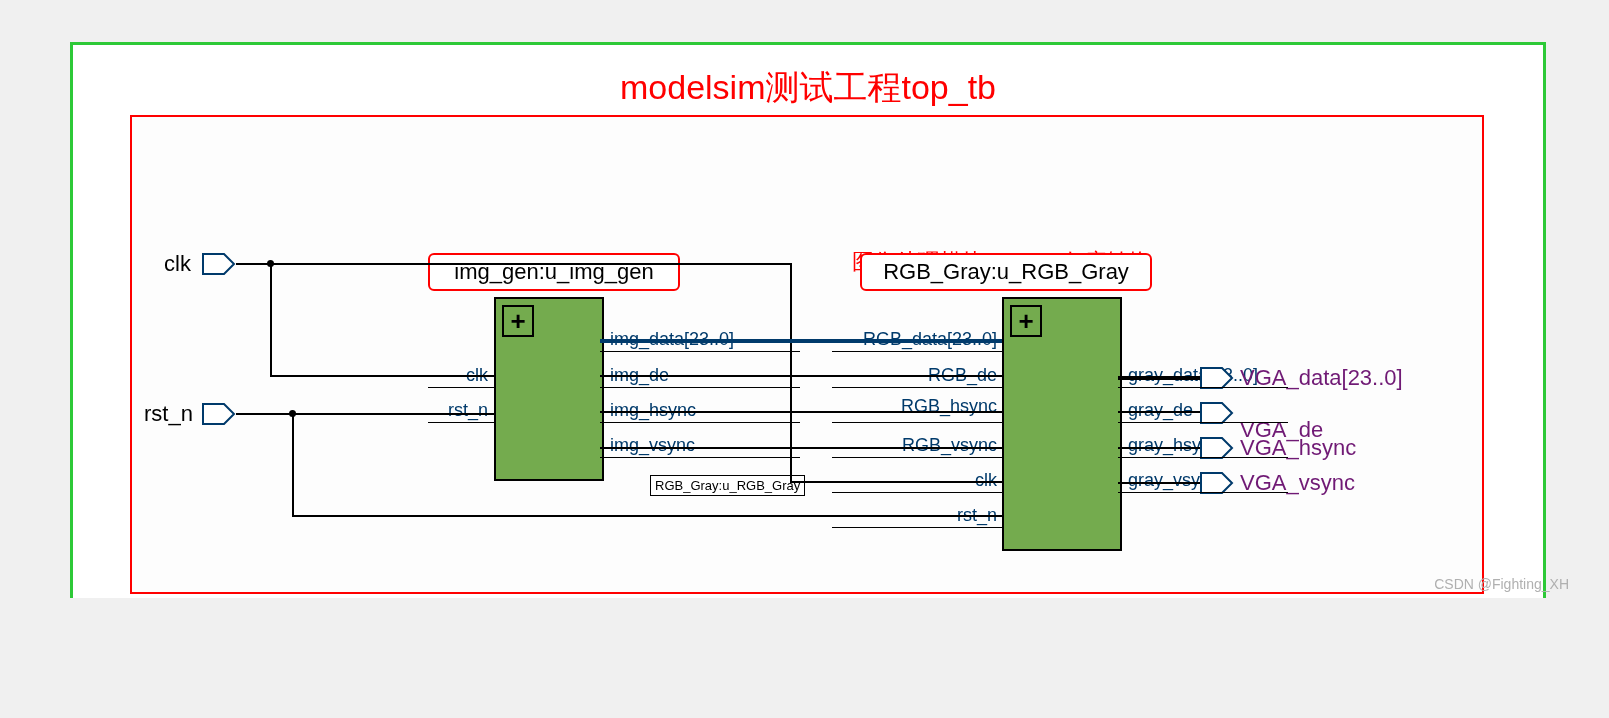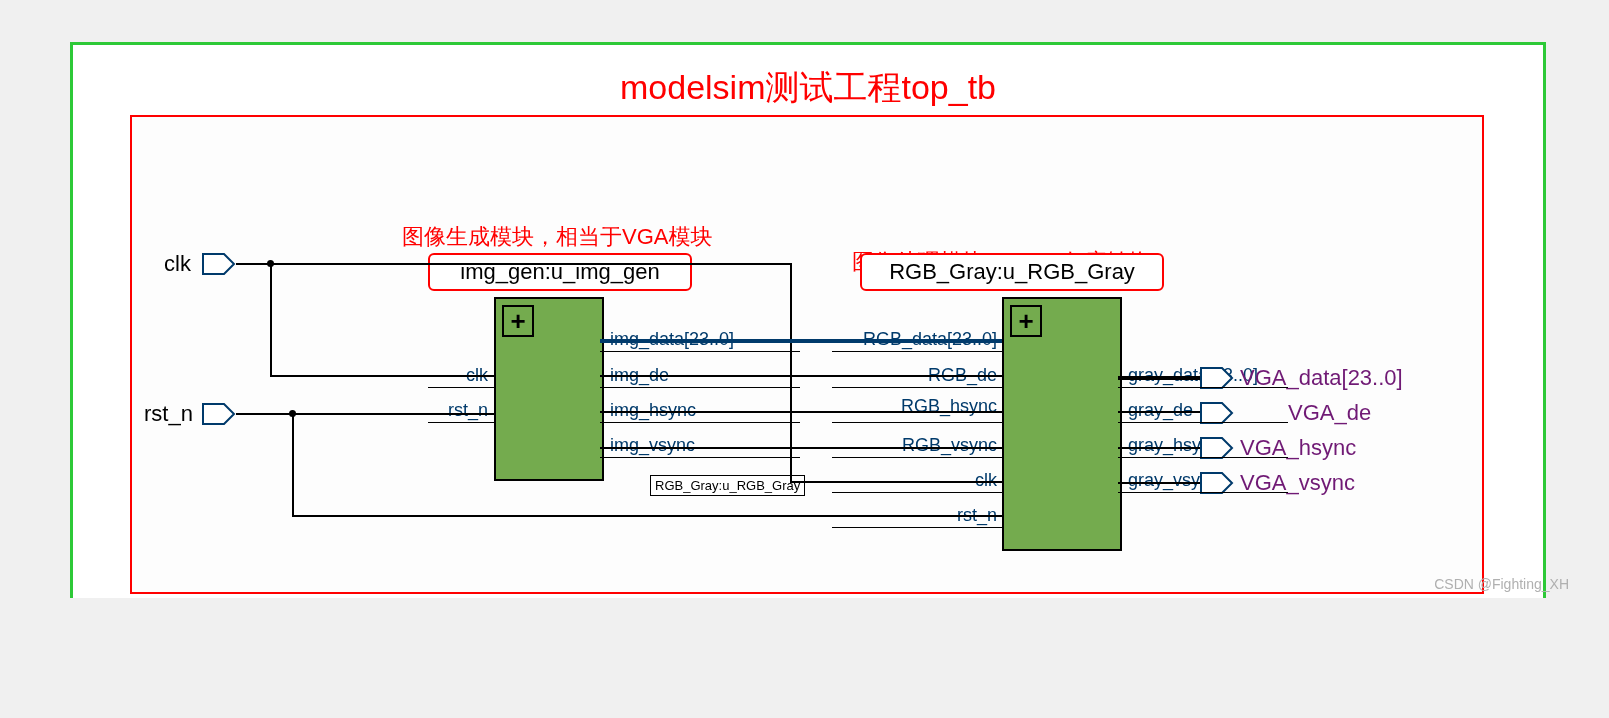--- a/index.html
+++ b/index.html
@@ -55,21 +55,21 @@
   }
   .annot1 { left: 270px; top: 105px; }
   .annot2 { left: 720px; top: 130px; }
   .mod-label {
     position: absolute;
     border: 2px solid #ff0000;
     border-radius: 6px;
     background: #fff;
     font-size: 22px;
     color: #000;
-    padding: 4px 10px;
+    padding: 4px 4px;
   }
   .mod-label1 { left: 296px; top: 136px; width: 240px; text-align: center; }
   .mod-label2 { left: 728px; top: 136px; width: 280px; text-align: center; }
   .module-block {
     position: absolute;
     background: #74ab4e;
     border: 2px solid #000;
   }
   .block1 { left: 362px; top: 180px; width: 106px; height: 180px; }
   .block2 { left: 870px; top: 180px; width: 116px; height: 250px; }
@@ -139,21 +139,20 @@
 <body>
 
 <div class="canvas">
 
   <div class="outer-box">
     <div class="outer-title">modelsim测试工程top_tb</div>
   </div>
 
   <div class="inner-box">
 
-    <div class="annot annot1">图像生成模块，相当于VGA模块</div>
     <div class="annot annot2">图像处理模块：Ycbcr灰度转换</div>
 
     <div class="mod-label mod-label1">img_gen:u_img_gen</div>
     <div class="mod-label mod-label2">RGB_Gray:u_RGB_Gray</div>
 
     <div class="module-block block1">
       <div class="plus-box">+</div>
     </div>
 
     <div class="module-block block2">
@@ -179,21 +178,21 @@
     <div class="port-label right" style="left:996px; top:283px;">gray_de</div>
     <div class="port-label right" style="left:996px; top:318px;">gray_hsync</div>
     <div class="port-label right" style="left:996px; top:353px;">gray_vsync</div>
 
     <div class="tooltip-box">RGB_Gray:u_RGB_Gray</div>
 
     <div class="input-port" style="left:32px; top:134px;">clk</div>
     <div class="input-port" style="left:12px; top:284px;">rst_n</div>
 
     <div class="output-port" style="left:1108px; top:248px;">VGA_data[23..0]</div>
-    <div class="output-port" style="left:1108px; top:283px;margin-left:48px;">VGA_de</div>
+    <div class="output-port" style="left:1108px; top:300px;">VGA_de</div>
     <div class="output-port" style="left:1108px; top:318px;">VGA_hsync</div>
     <div class="output-port" style="left:1108px; top:353px;">VGA_vsync</div>
 
     <svg class="port-shape" style="left:70px; top:136px;">
         <polygon points="1,1 22,1 32,11 22,21 1,21" fill="#fff" stroke="#003a6b" stroke-width="2"></polygon>
       </svg>
     <svg class="port-shape" style="left:70px; top:286px;">
         <polygon points="1,1 22,1 32,11 22,21 1,21" fill="#fff" stroke="#003a6b" stroke-width="2"></polygon>
       </svg>
 

